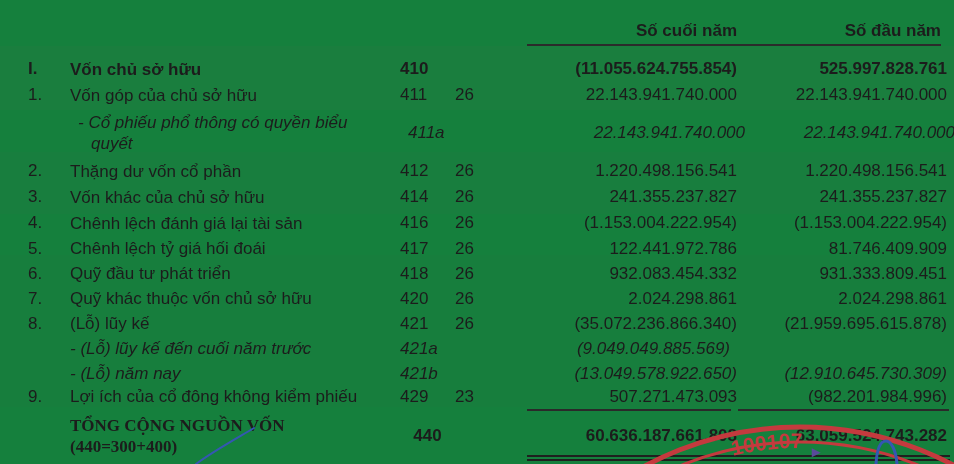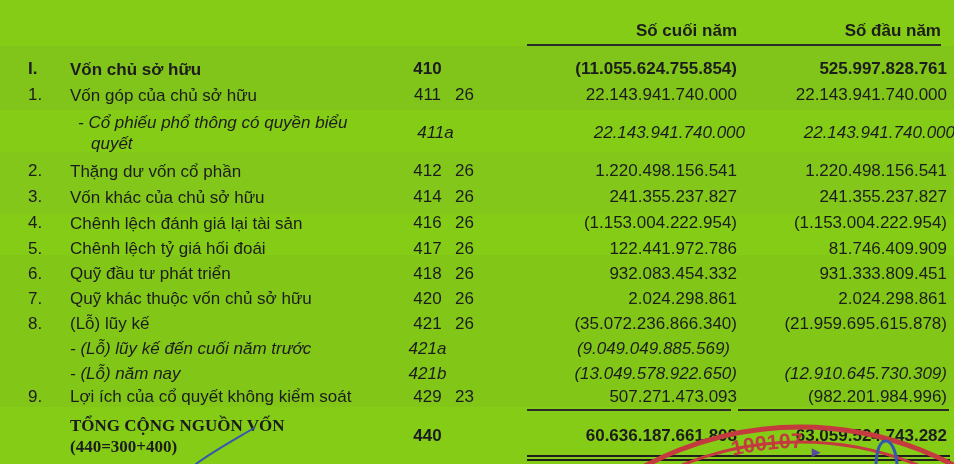--- a/index.html
+++ b/index.html
@@ -1,20 +1,20 @@
 <!DOCTYPE html>
 <html><head>
 <meta charset="utf-8">
 <style>
   html, body { margin: 0; padding: 0; background: #ffffff; }
   #page {
     position: relative;
     width: 954px; height: 464px;
     overflow: hidden;
-    background: #84cc16;
+    background: #15803d;
     font-family: "Liberation Sans", sans-serif;
     color: #1c1c1c;
     font-size: 17px;
   }
   .band { position: absolute; left: 0; width: 954px; pointer-events: none; }
   .band.a { top: 46px;  height: 64px;  background: rgba(99,96,88,0.07); }
   .band.b { top: 152px; height: 62px;  background: rgba(99,96,88,0.045); }
   .band.c { top: 255px; height: 152px; background: rgba(99,96,88,0.035); }
 
   .grid {
@@ -35,21 +35,21 @@
   }
   .hcell.end   { grid-column: 5; margin-left: 12px; }
   .hcell.begin { grid-column: 6; margin-right: 13px; }
 
   
   #rows { position: absolute; top: 56px; left: 0; width: 954px; }
   .row { height: 26px; align-items: center; }
   .row .c { display: block; }
   .row .num   { padding-left: 28px; }
   .row .label { padding-left: 5px; line-height: 21px; }
-  .row .code  { text-align: center; }
+  .row .code  { }
   .row .note  { text-align: left; }
   .row .val   { text-align: right; }
   .row .val.begin { padding-right: 7px; }
   .row.bold   { font-weight: 700; }
   .row.italic { font-style: italic; }
   #rows .row:nth-child(3) { height: 50px; margin-left: 8px; }
   #rows .row:nth-child(3) .label {
     max-width: 280px; text-indent: -13px; padding-left: 18px;
   }
   #rows .row:nth-child(n+7)  { height: 25px; }
@@ -187,21 +187,21 @@
       <div class="row grid italic">
       <span class="c num"></span>
       <span class="c label">- (Lỗ) năm nay</span>
       <span class="c code">421b</span>
       <span class="c note"></span>
       <span class="c val end">(13.049.578.922.650)</span>
       <span class="c val begin">(12.910.645.730.309)</span>
     </div>
       <div class="row grid">
       <span class="c num">9.</span>
-      <span class="c label">Lợi ích của cổ quyết không kiểm soát</span>
+      <span class="c label">Lợi ích của cổ đông không kiểm phiếu</span>
       <span class="c code">429</span>
       <span class="c note">23</span>
       <span class="c val end">507.271.473.093</span>
       <span class="c val begin">(982.201.984.996)</span>
     </div>
     </div>
 
   <div class="rule" id="rule-end-top"></div>
   <div class="rule" id="rule-begin-top"></div>
 

